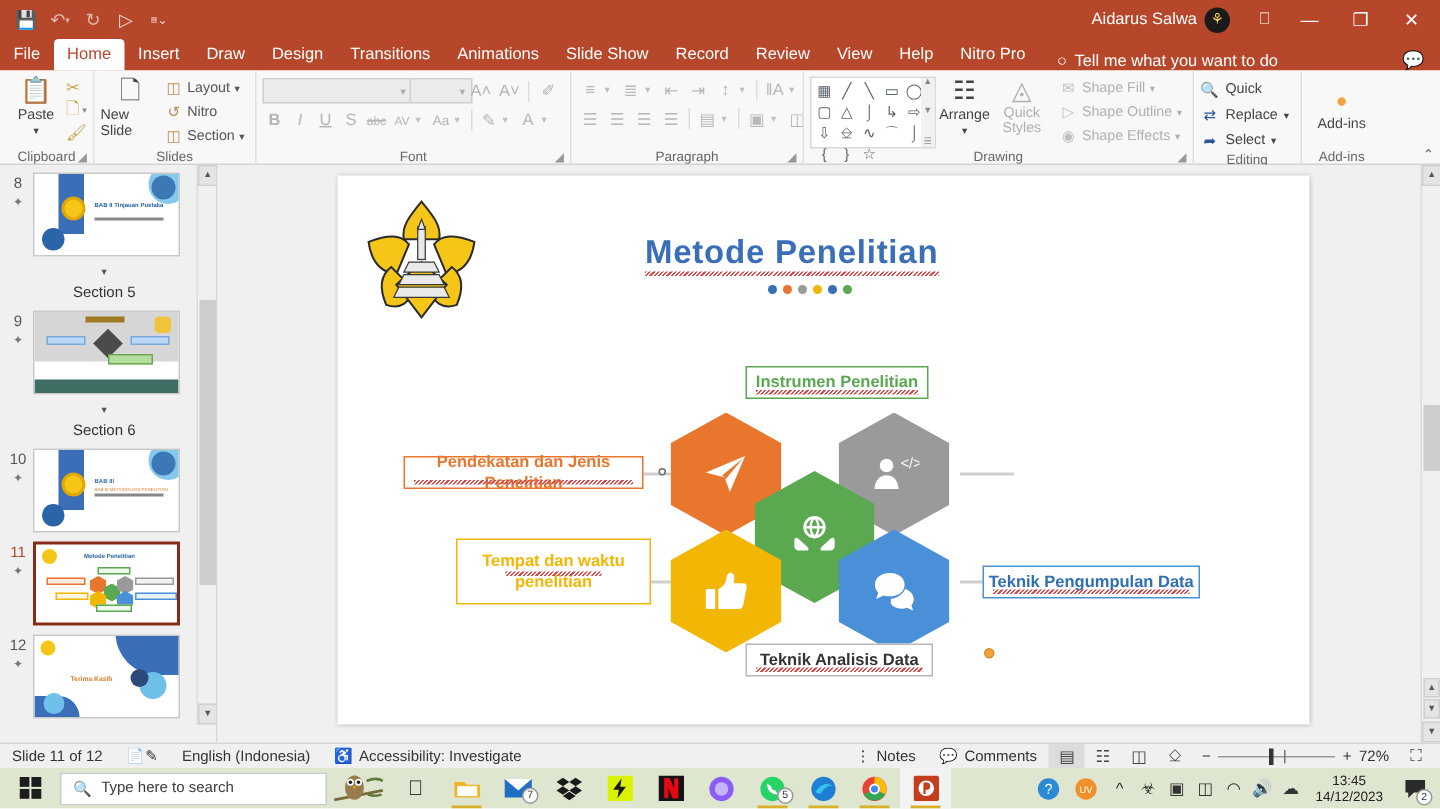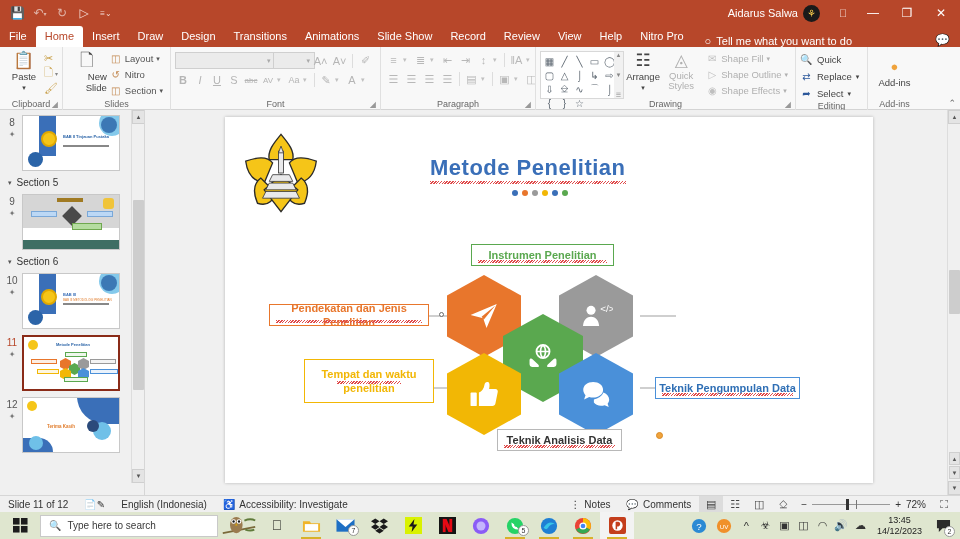--- a/index.html
+++ b/index.html
@@ -141,21 +141,21 @@
     width: 20px; text-align: center; font-size: 10px; color: #555;
     padding-top: 2px; line-height: 12px;
   }
   .th-num.sel { color: #b7472a; }
   .th-star { font-size: 8px; color: #777; display:block; }
   .th-box {
     width: 98px; height: 56px; background: #fff; border: 1px solid #c8c8c8;
     position: relative; overflow: hidden;
   }
   .th-box.selected { border: 2px solid #8a2b18; }
-  .section-row { display: flex; align-items: center; gap: 5px; padding: 3px 0 3px 8px; }
+  .section-row { display: flex; align-items: center; gap: 5px; padding: 3px 0 3px 8px; flex-direction: column; }
   .sec-tri { font-size: 7px; color: #555; }
   .sec-label { font-size: 10px; color: #333; }
 
   
   .mini-blue-band { position: absolute; left: 16px; top: 0; width: 17px; height: 40px; background: #3a6fb8; }
   .mini-circle-tr { position: absolute; right: -6px; top: -6px; width: 26px; height: 26px; border-radius: 50%; background: #6fc0e8; opacity: .85; }
   .mini-circle-tr2 { position: absolute; right: 2px; top: 1px; width: 16px; height: 16px; border-radius: 50%; background: #2b64a8; opacity:.8;}
   .mini-circle-bl { position: absolute; left: 5px; bottom: 3px; width: 15px; height: 15px; border-radius: 50%; background: #2b64a8; }
   .mini-logo { position: absolute; left: 18px; top: 15px; width: 16px; height: 16px; border-radius: 50%; background: #f5c518; border: 2px solid #e0a800; }
   .mini-tx1 { position: absolute; left: 40px; top: 18px; font-size: 4px; color: #2b64a8; font-weight: bold; }
@@ -358,21 +358,21 @@
       </div>
       <div class="rg-title">
         <span>Clipboard</span><span class="dlg">◢</span>
       </div>
     </div>
 
     <div class="rgroup" style="width:108px">
       <div class="rg-body">
         <div class="bigbtn" style="width:40px">
           <span class="ic">🗋</span>
-          <span style="text-align:right">New Slide</span>
+          <span style="text-align:left">New Slide</span>
         </div>
         <div class="smallcol">
           <div class="smallbtn">
             <span class="ic">◫</span>
             <span>Layout</span>
               <span style="font-size:7px">▾</span>
           </div>
           <div class="smallbtn">
             <span class="ic">↺</span>
             <span>Nitro</span>
@@ -735,21 +735,21 @@
             <path d="M3 9 C3 5.8 6 3.5 10 3.5 C14 3.5 17 5.8 17 9 C17 12.2 14 14.5 10 14.5 C9 14.5 8 14.4 7.2 14.1 L3.6 15.8 L4.6 12.8 C3.6 11.7 3 10.4 3 9 Z"></path>
             <path d="M10.5 15.8 C13.6 15.2 16.2 13.4 17.3 10.9 C19.8 11.9 21.3 13.8 21.3 15.9 C21.3 17 20.9 18 20.2 18.8 L21 21.2 L18.1 19.9 C17.3 20.2 16.4 20.3 15.5 20.3 C13.3 20.3 11.4 19.4 10.5 18 Z"></path>
           </svg>
         </div>
 
         <div class="lbl" style="left:44px;top:187px;width:160px;height:22px;border-color:#e8762c;color:#e8762c">
           <span>Pendekatan dan Jenis Penelitian</span>
           <span class="sq"></span>
         </div>
 
-        <div class="lbl" style="left:246px;top:127px;width:143px;height:22px;border-color:#5aa84f;color:#5aa84f">
+        <div class="lbl" style="left:272px;top:127px;width:122px;height:22px;border-color:#5aa84f;color:#5aa84f">
           <span>Instrumen Penelitian</span>
           <span class="sq"></span>
         </div>
 
 
         <div class="lbl" style="left:79px;top:242px;width:130px;height:44px;border-color:#f2b705;color:#f2b705;flex-direction:column">
           <span>Tempat dan waktu</span>
           <span>penelitian</span>
           <span class="sq" style="left:32px;right:32px;bottom:18px"></span>
         </div>

